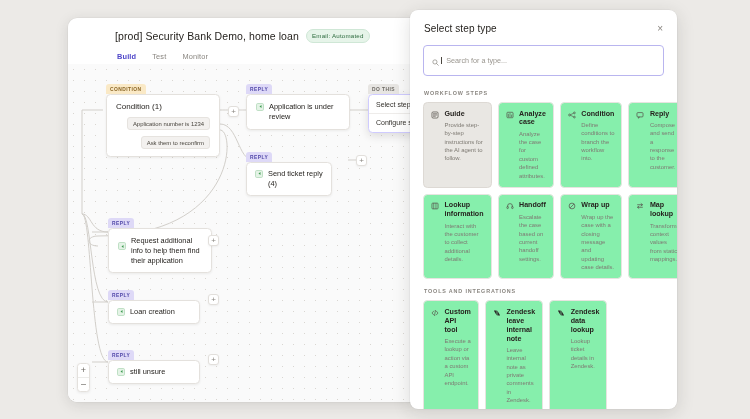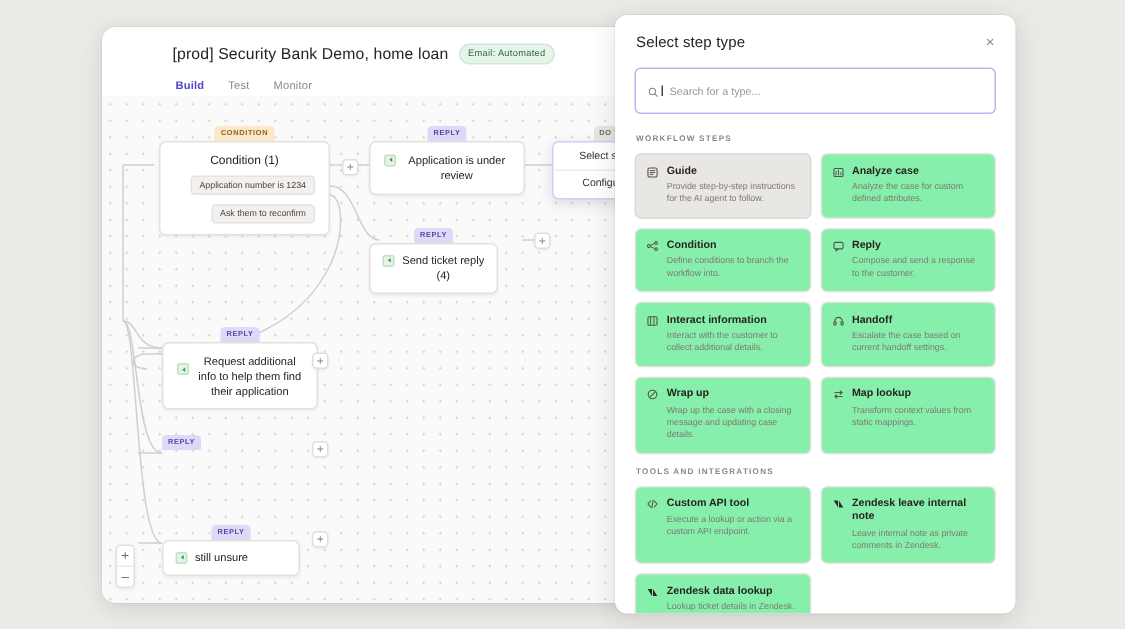--- a/index.html
+++ b/index.html
@@ -39,21 +39,21 @@
   .tabs-rule { height: .6px; background: #ece9e5; margin-top: -.6px; }
 
   
   .canvas {
     position: absolute; left: 0; right: 0; top: 46px; bottom: 0;
     background-color: #fafafa;
     background-image: radial-gradient(#d9d6d1 .75px, transparent .75px);
     background-size: 11px 11px;
     overflow: hidden;
   }
-  .node { position: absolute; text-align: center; }
+  .node { position: absolute; }
   .node-tag {
     display: inline-block; font-size: 4.9px; letter-spacing: .45px;
     padding: 2.2px 4px 2px 4px; border-radius: 3px 3px 0 0;
     font-weight: bold; position: relative; top: .5px;
   }
   .tag-cond { background: #fae9c6; color: #8a6524; }
   .tag-reply { background: #ded9f7; color: #4f46a8; }
   .tag-do { background: #e7e5e2; color: #6c6862; }
   .node-body {
     background: #fff; border: .7px solid #e4e1dd; border-radius: 4.5px;
@@ -127,21 +127,21 @@
   }
   .search svg { width: 7px; height: 7px; flex: 0 0 auto; }
   .search-ph { font-size: 7.2px; color: #9a968f; }
   .caret { width: .8px; height: 7px; background: #4a463f; margin-left: -3.5px; }
 
   .panel-scroll { flex: 1; overflow: hidden; padding: 0 13px 10px 13px; }
   .sec-label {
     font-size: 5.4px; letter-spacing: .85px; color: #8a8680;
     font-weight: bold; margin: 4px 0 6px 1px;
   }
-  .grid { display: grid; grid-template-columns: 1fr 1fr; gap: 6px; }
+  .grid { display: grid; grid-template-columns: 1fr 1fr 1fr 1fr; gap: 6px; }
   .card {
     border: .7px solid #e7e4e0; border-radius: 4.5px;
     padding: 6.5px 7px 7px 7px; background: #86efac;
     display: flex; gap: 5.5px; align-items: flex-start;
     min-height: 34px;
   }
   .card.selected { background: #e9e7e3; border-color: #ddd9d4; }
   .card-ic { width: 8px; flex: 0 0 8px; margin-top: 1px; color: #55514a; }
   .card-ic svg { width: 8px; height: 8px; display: block; }
   .card-name { font-size: 7.1px; font-weight: bold; color: #26231f; line-height: 1.25; }
@@ -245,20 +245,30 @@
                 </svg>
             </span>
             <span class="node-title">Request additional info to help them find their application</span>
           </div>
         </div>
       </div>
       <div class="plus-btn" style="left:140px; top:171px;">+</div>
 
       <div class="node" style="left:40px; top:218px;">
         <span class="node-tag tag-reply">REPLY</span>
+        <div class="node-body" style="width:92px; padding:6px 8px;">
+          <div class="node-row">
+            <span class="mini-ic">
+              <svg viewBox="0 0 10 10">
+                  <path d="M7 2 L3 5 L7 8 Z" fill="#3f9a52"></path>
+                </svg>
+            </span>
+            <span class="node-title">Loan creation</span>
+          </div>
+        </div>
       </div>
       <div class="plus-btn" style="left:140px; top:230px;">+</div>
 
       <div class="node" style="left:40px; top:278px;">
         <span class="node-tag tag-reply">REPLY</span>
         <div class="node-body" style="width:92px; padding:6px 8px;">
           <div class="node-row">
             <span class="mini-ic">
               <svg viewBox="0 0 10 10">
                   <path d="M7 2 L3 5 L7 8 Z" fill="#3f9a52"></path>
@@ -357,21 +367,21 @@
         </div>
 
         <div class="card">
           <span class="card-ic">
             <svg viewBox="0 0 10 10">
                 <rect x="1.2" y="1.4" width="7.6" height="7.2" rx="1" fill="none" stroke="#55514a" stroke-width=".9"></rect>
                 <path d="M3.4 1.4 L3.4 8.6 M6.2 1.4 L6.2 8.6" stroke="#55514a" stroke-width=".8"></path>
               </svg>
           </span>
           <div>
-            <div class="card-name">Interact information</div>
+            <div class="card-name">Lookup information</div>
             <div class="card-desc">Interact with the customer to collect additional details.</div>
           </div>
         </div>
 
         <div class="card">
           <span class="card-ic">
             <svg viewBox="0 0 10 10">
                 <path d="M2 6 V5 a3 3 0 0 1 6 0 v1" fill="none" stroke="#55514a" stroke-width=".9"></path>
                 <rect x="1.1" y="5.6" width="1.8" height="2.6" rx=".8" fill="none" stroke="#55514a" stroke-width=".9"></rect>
                 <rect x="7.1" y="5.6" width="1.8" height="2.6" rx=".8" fill="none" stroke="#55514a" stroke-width=".9"></rect>

